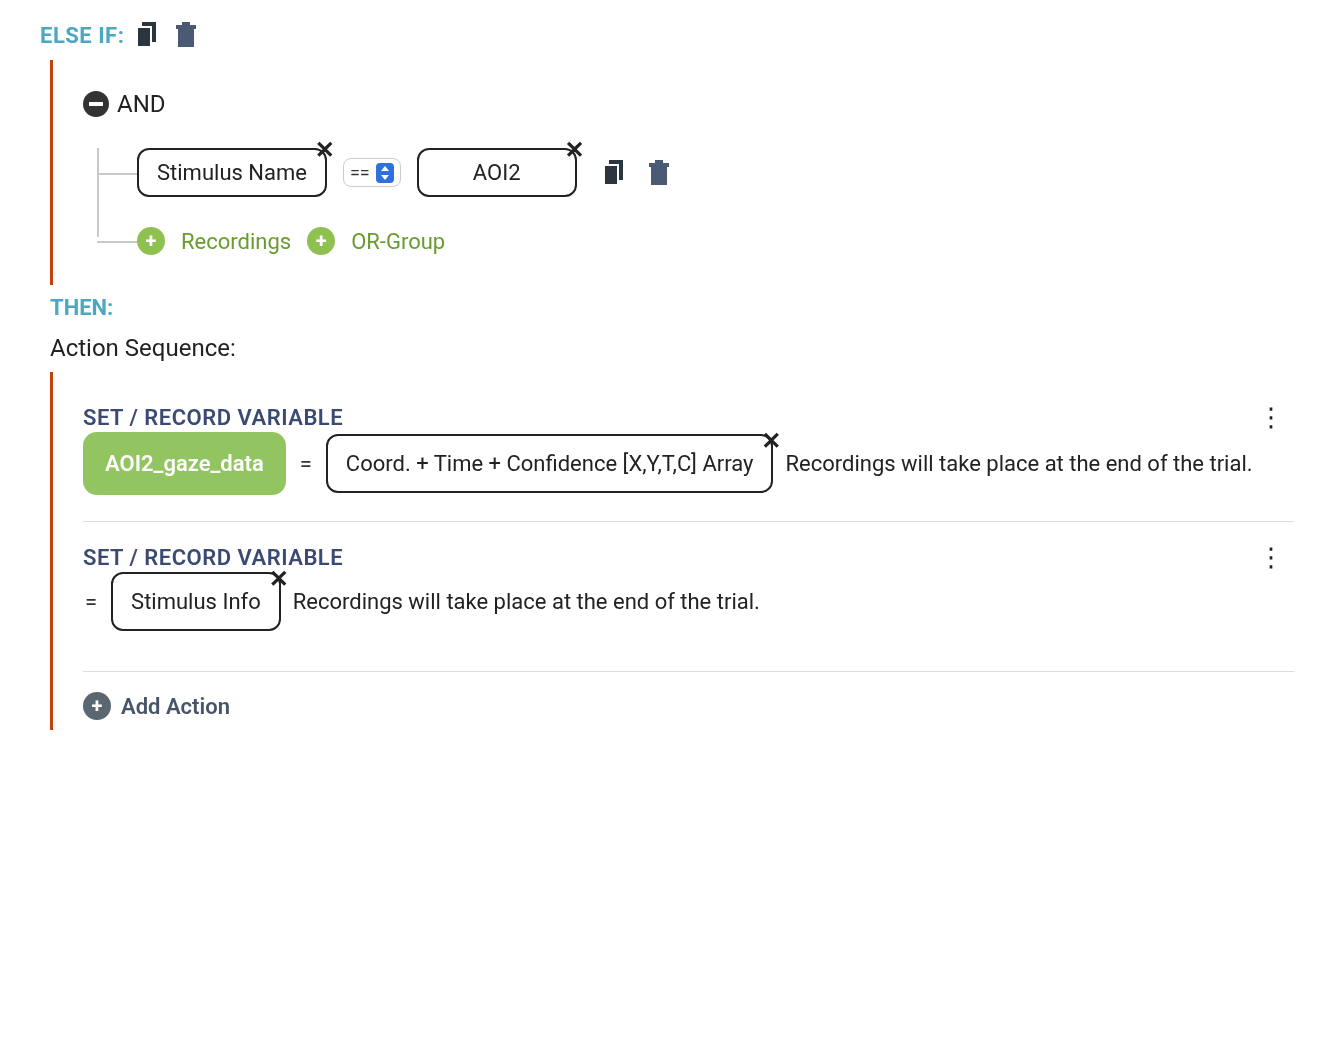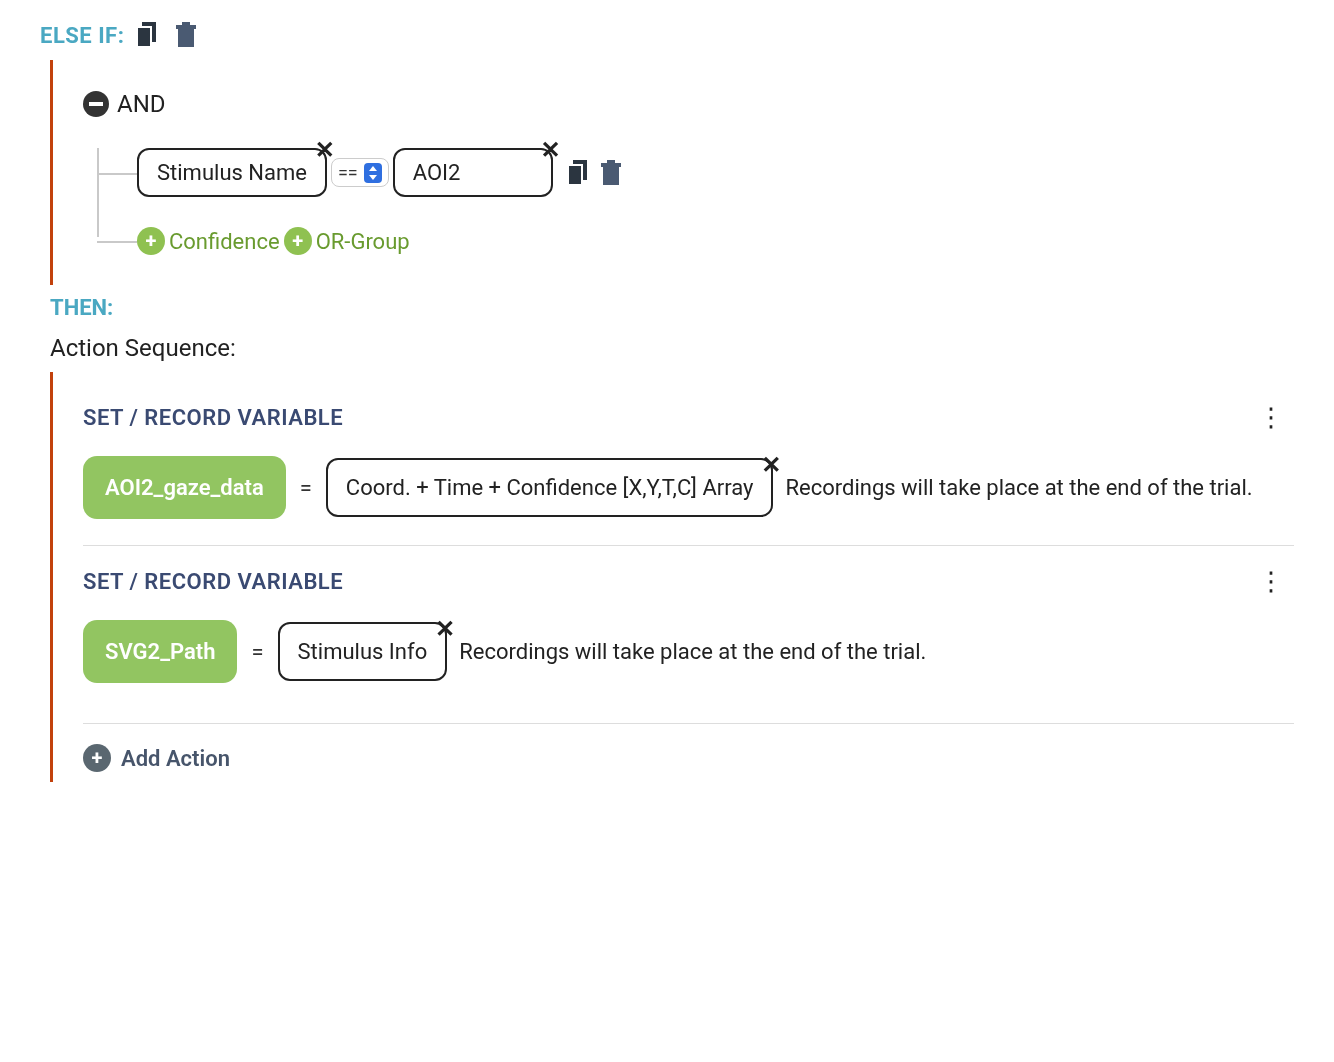--- a/index.html
+++ b/index.html
@@ -70,23 +70,24 @@
     left: 0;
     top: 0;
     bottom: 18px;
     width: 2px;
     background: #c9c9c9;
   }
   .child-row {
     position: relative;
     display: flex;
     align-items: center;
-    gap: 4px;
+    gap: 16px;
     margin-top: 30px;
     flex-wrap: wrap;
+    text-align: center;
   }
   .child-row::before {
     content: "";
     position: absolute;
     left: -40px;
     top: 50%;
     width: 40px;
     height: 2px;
     background: #c9c9c9;
   }
@@ -177,21 +178,20 @@
     font-size: 22px;
     letter-spacing: 0.5px;
   }
   .kebab-icon {
     font-size: 26px;
     cursor: pointer;
     color: #222;
     padding-right: 10px;
   }
   .action-body {
-    margin-top: 24px;
     display: flex;
     align-items: center;
     flex-wrap: wrap;
     gap: 12px;
     line-height: 1.6;
   }
   .green-pill {
     background: #92c561;
     color: #fff;
     font-weight: 600;
@@ -301,21 +301,21 @@
         <svg width="24" height="28" viewBox="0 0 24 28">
           <rect x="4" y="8" width="16" height="18" fill="#4a5a72"></rect>
           <rect x="2" y="4" width="20" height="4" fill="#4a5a72"></rect>
           <rect x="8" y="1" width="8" height="3" fill="#4a5a72"></rect>
         </svg>
       </span>
     </div>
 
     <div class="child-row">
       <span class="plus-circle-green">+</span>
-      <span class="add-link">Confidence</span>
+      <span class="add-link">Recordings</span>
       <span class="plus-circle-green">+</span>
       <span class="add-link">OR-Group</span>
     </div>
   </div>
 </div>
 
 <div class="then-label">THEN:</div>
 <div class="seq-label">Action Sequence:</div>
 
 <div class="indent-block" style="padding-top:10px;padding-bottom:10px;">
@@ -338,21 +338,20 @@
     </div>
   </div>
 
   <div class="action-block">
     <div class="action-header">
       <span class="action-title">SET / RECORD VARIABLE</span>
       <span class="kebab-icon">⋮</span>
     </div>
     <div class="action-body">
       <div class="action-row-line">
-        <span class="green-pill">SVG2_Path</span>
         <span class="eq-sign">=</span>
         <span class="pill-box">
           <span>Stimulus Info</span>
           <span class="x-corner">✕</span>
         </span>
         <span class="desc-text">Recordings will take place at the end of the trial.</span>
       </div>
     </div>
   </div>
 

